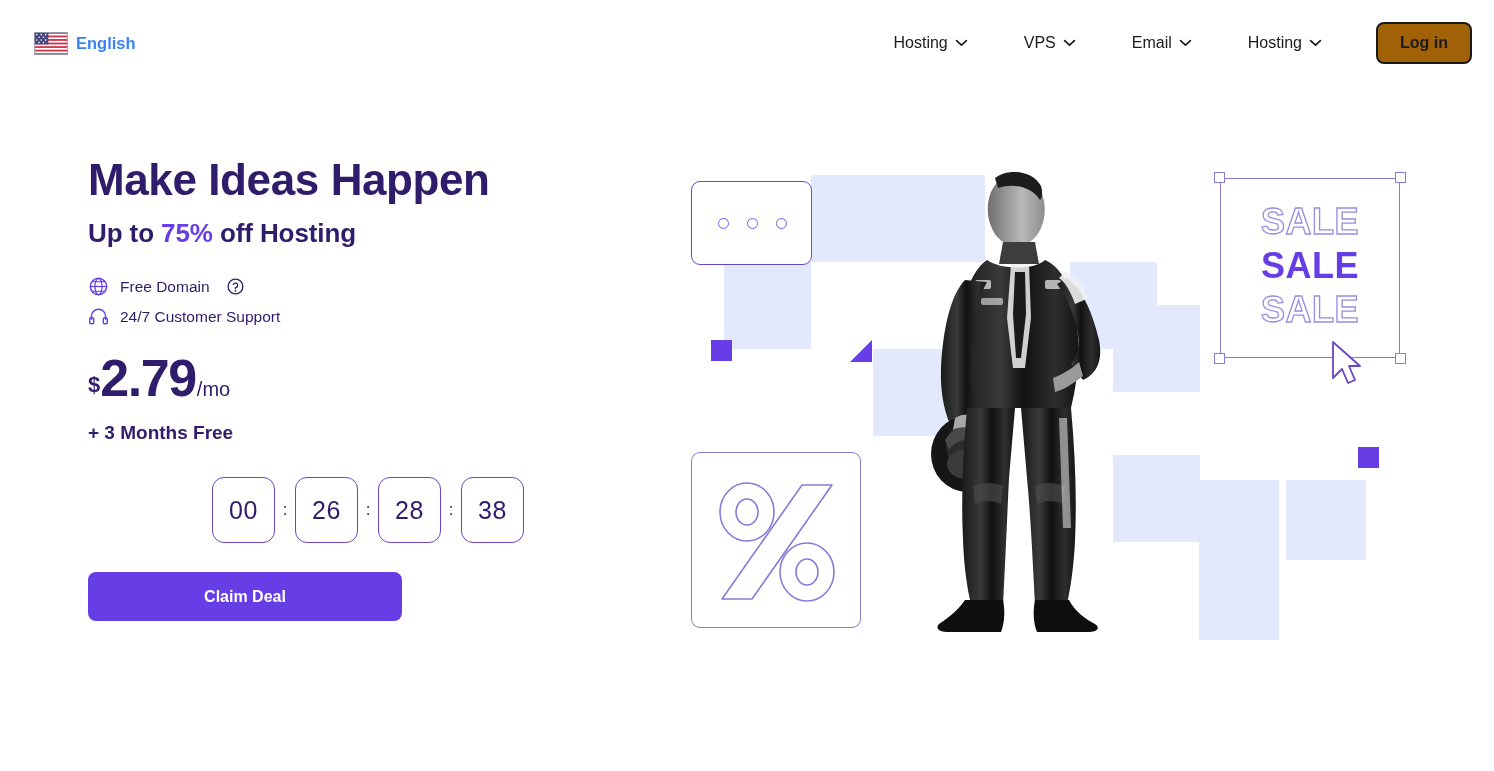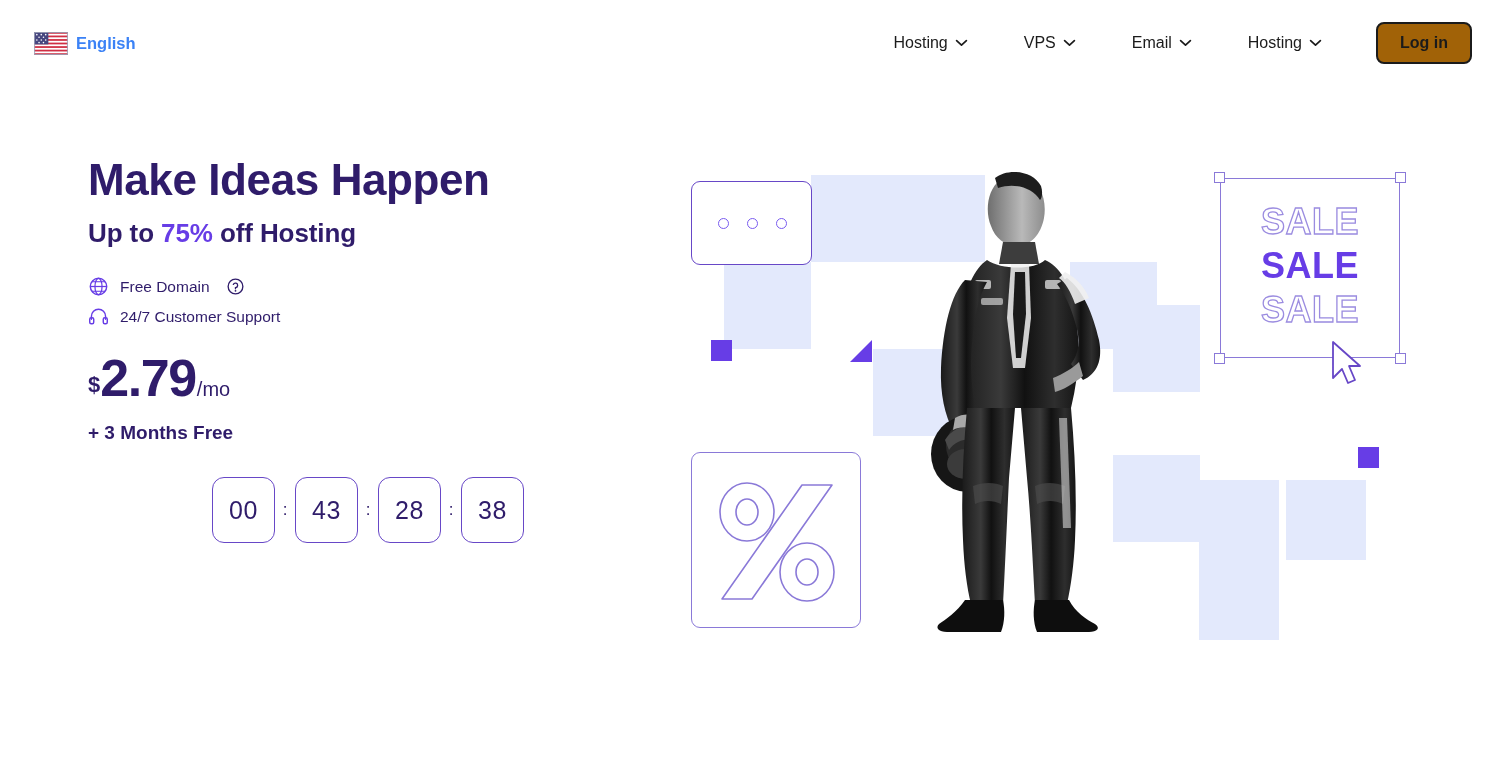--- a/index.html
+++ b/index.html
@@ -250,27 +250,28 @@
     <span class="currency">$</span>
     <span class="amount">2.79</span>
     <span class="per">/mo</span>
   </div>
 
   <div class="months">+ 3 Months Free</div>
 
   <div class="timer">
     <div class="tbox">00</div>
     <div class="tsep">:</div>
-    <div class="tbox">43</div>
+    <div class="tbox">26</div>
     <div class="tsep">:</div>
     <div class="tbox">28</div>
     <div class="tsep">:</div>
     <div class="tbox">38</div>
   </div>
 
+  <button class="cta">Claim Deal</button>
 
 </div>
 
 <div class="art">
 
   <div class="sq" style="left:131px;top:25px;width:87px;height:87px;"></div>
   <div class="sq" style="left:218px;top:25px;width:87px;height:87px;"></div>
   <div class="sq" style="left:44px;top:112px;width:87px;height:87px;"></div>
   <div class="sq" style="left:193px;top:199px;width:87px;height:87px;"></div>
   <div class="sq" style="left:390px;top:112px;width:87px;height:87px;"></div>

